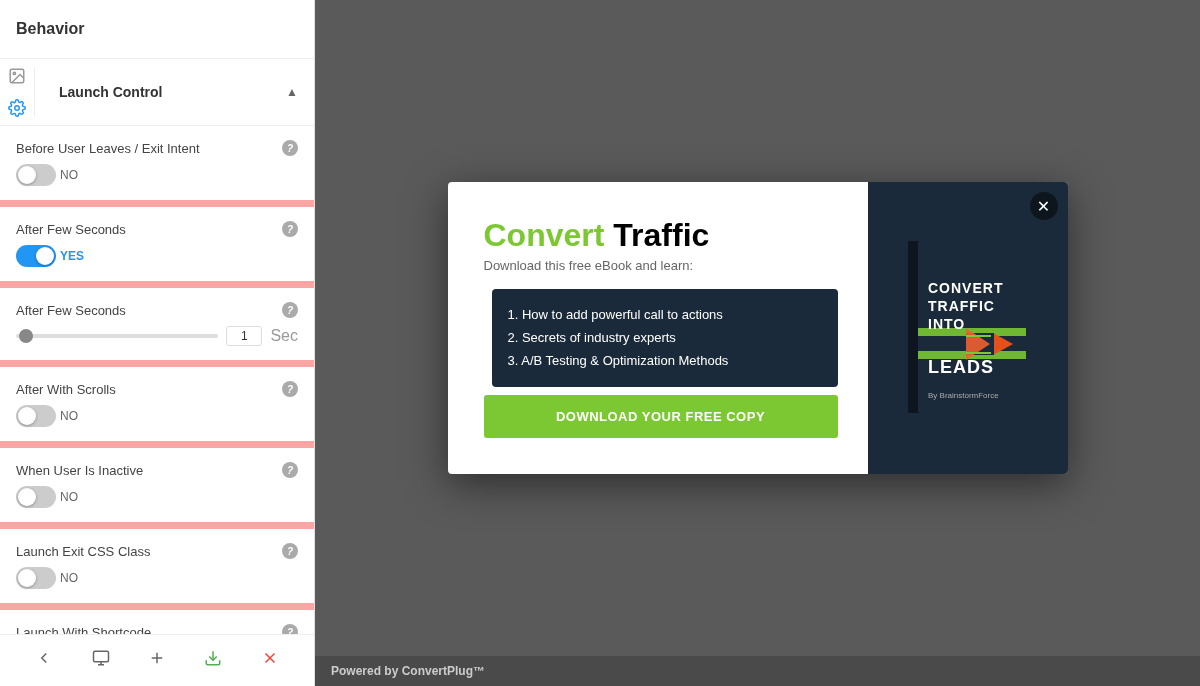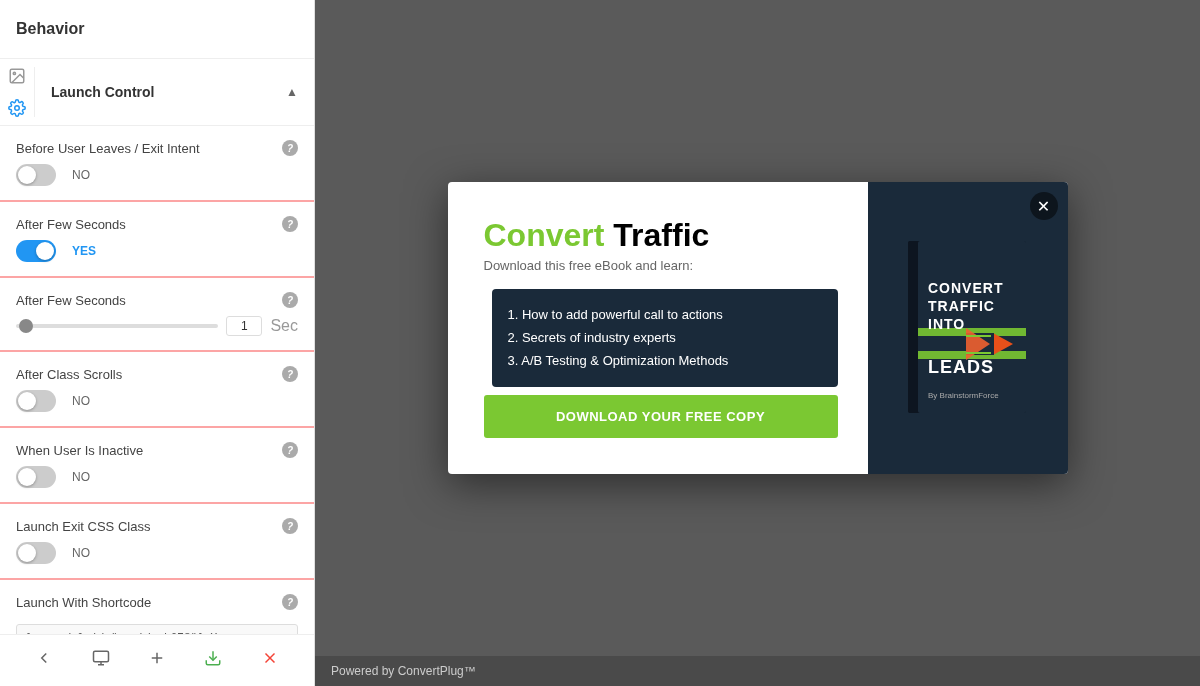--- a/index.html
+++ b/index.html
@@ -24,21 +24,21 @@
     }
 
     .settings-content {
       flex: 1;
       overflow-y: auto;
       padding: 0;
     }
 
     .setting-item {
       padding: 14px 16px 14px 16px;
-      border-bottom: 2px solid #fca5a5;
+      border-bottom: 7px solid #fca5a5;
     }
     .setting-label-row {
       display: flex;
       align-items: center;
       justify-content: space-between;
       margin-bottom: 8px;
     }
     .setting-label {
       font-size: 13px;
       font-weight: 500;
@@ -54,21 +54,21 @@
       display: flex;
       align-items: center;
       justify-content: center;
       cursor: pointer;
       font-style: italic;
       font-weight: bold;
     }
     .toggle-row {
       display: flex;
       align-items: center;
-      gap: 16px;
+      gap: 4px;
     }
     .toggle {
       width: 40px;
       height: 22px;
       border-radius: 11px;
       background: #ccc;
       position: relative;
       cursor: pointer;
       transition: background 0.2s;
     }
@@ -264,39 +264,40 @@
       justify-content: center;
       padding: 20px 16px;
     }
 
     
     .powered-by {
       padding: 8px 16px;
       font-size: 12px;
       color: #ccc;
       background: #4a4a4a;
+      font-weight: bold;
     }
     .sidebar-icon-btn {
       background: none;
       border: none;
       cursor: pointer;
       color: #999;
       font-size: 16px;
       display: flex;
       align-items: center;
       justify-content: center;
     }
   </style>
 </head>
 <body>
 
 <div class="sidebar">
   <div class="sidebar-header">Behavior</div>
 
-  <div style="display:flex; align-items:center; gap:16px; padding:8px 16px 8px 8px; border-bottom:1px solid #eee;">
+  <div style="display:flex; align-items:center; gap:24px; padding:8px 16px 8px 8px; border-bottom:1px solid #eee;">
 
     <div style="display:flex; flex-direction:column; gap:14px; padding-right:8px; border-right:1px solid #eee;">
       <button class="sidebar-icon-btn" style="color:#999;">
         <svg width="18" height="18" viewBox="0 0 24 24" fill="none" stroke="currentColor" stroke-width="2">
           <rect x="3" y="3" width="18" height="18" rx="2"></rect>
             <circle cx="8.5" cy="8.5" r="1.5"></circle>
             <polyline points="21 15 16 10 5 21"></polyline>
         </svg>
       </button>
       <button class="sidebar-icon-btn" style="color:#2196F3;">
@@ -344,21 +345,21 @@
       </div>
       <div class="slider-row">
         <input type="range" class="slider" min="0" max="60" value="1" style="">
         <input type="text" class="slider-value" value="1" style="">
         <span class="slider-unit">Sec</span>
       </div>
     </div>
 
     <div class="setting-item">
       <div class="setting-label-row">
-        <span class="setting-label">After Class Scrolls</span>
+        <span class="setting-label">After With Scrolls</span>
         <div class="help-icon">?</div>
       </div>
       <div class="toggle-row">
         <div class="toggle"></div>
         <span class="toggle-label">NO</span>
       </div>
     </div>
 
     <div class="setting-item">
       <div class="setting-label-row">

